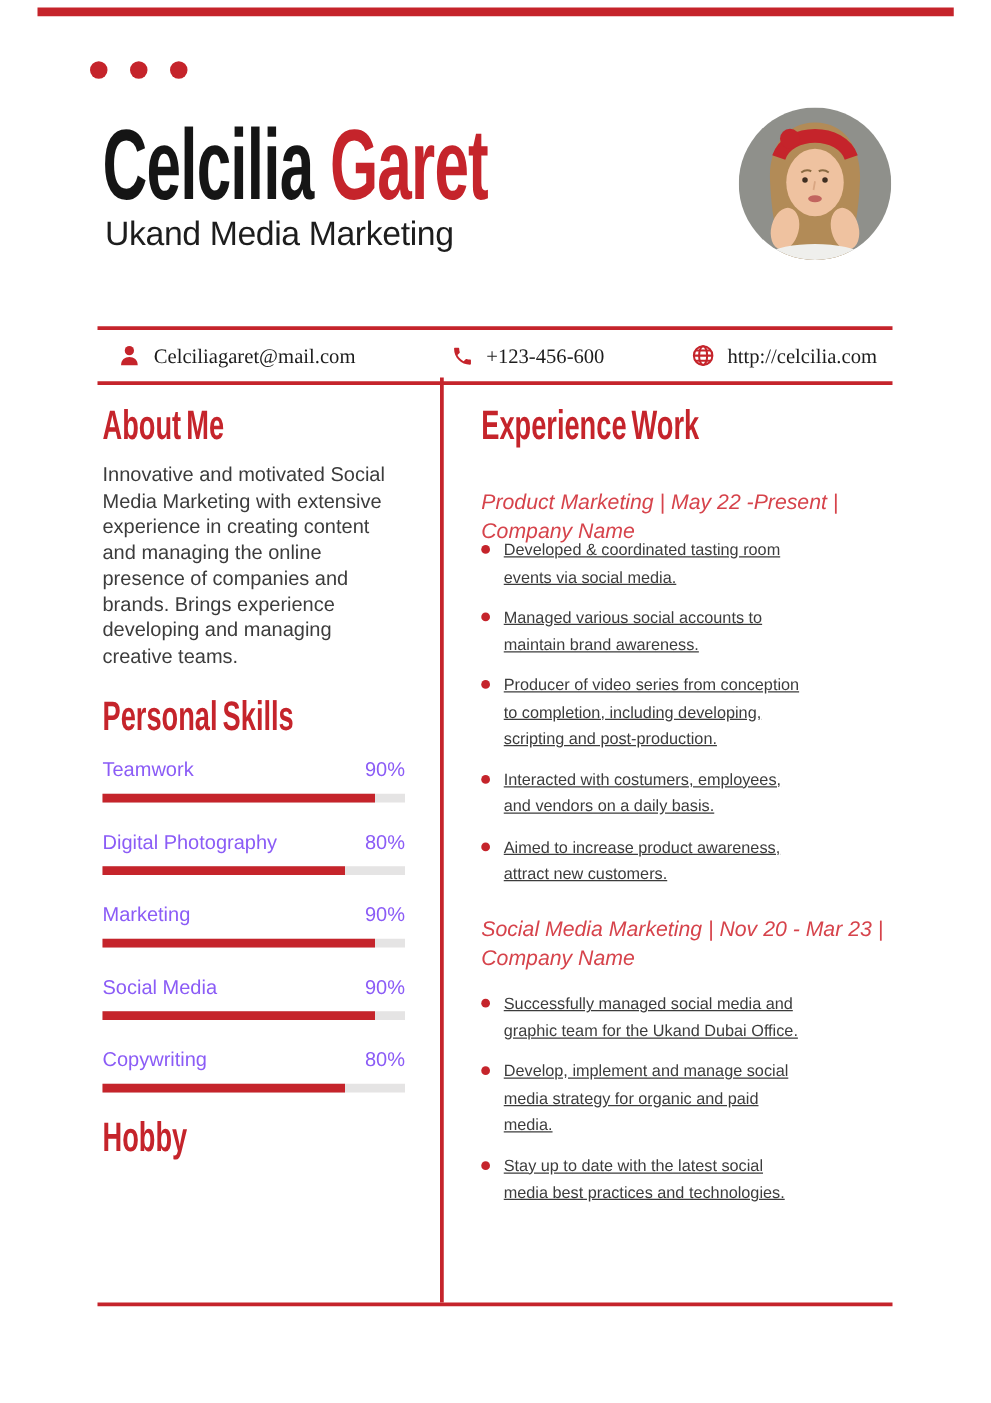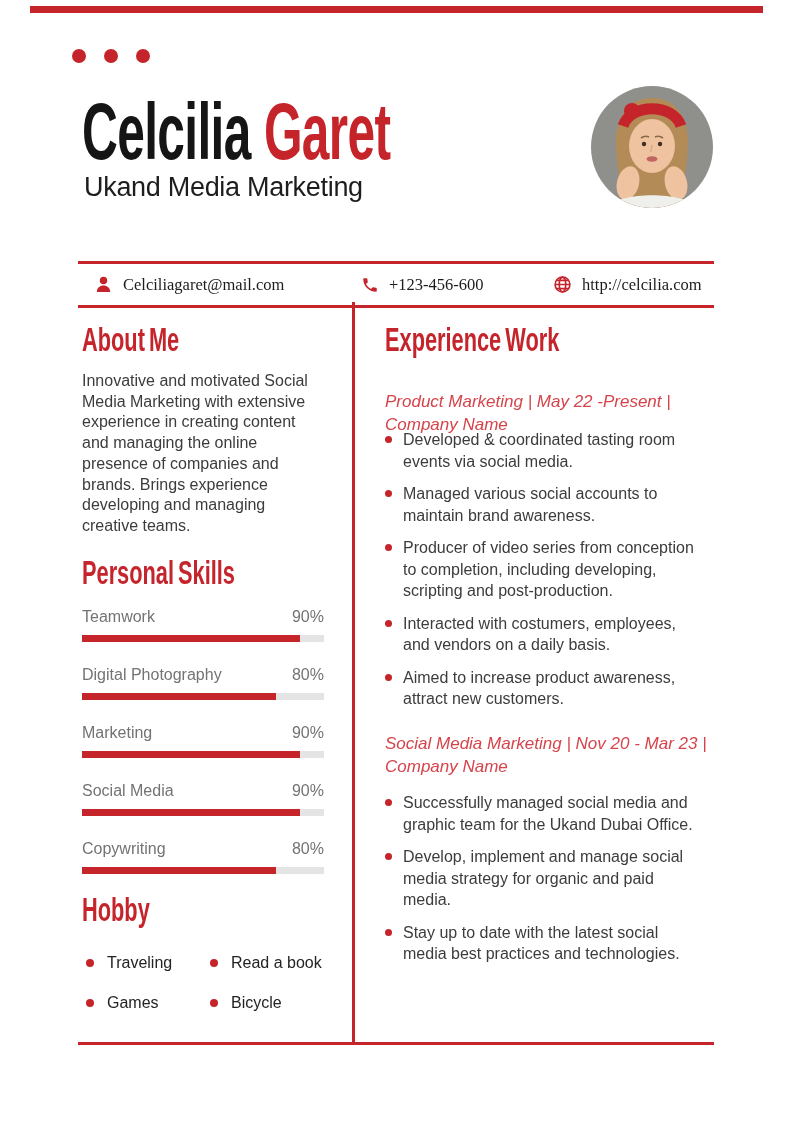--- a/index.html
+++ b/index.html
@@ -40,37 +40,37 @@
   .h-skills{left:82px;top:556px;}
   .h-hobby{left:82px;top:893px;}
   .h-exp{left:385px;top:323px;}
 
   .para{position:absolute;left:82px;top:371px;width:268px;font-size:16px;
         line-height:20.7px;color:var(--color-text);white-space:pre-line;}
 
   .skills{position:absolute;left:82px;top:606px;width:242px;}
   .skill{margin-bottom:22px;}
   .skill-row{display:flex;justify-content:space-between;font-size:16px;
-        color:#737373;line-height:22px;}
+        color:#8b5cf6;line-height:22px;}
   .track{margin-top:7px;height:7px;background:var(--color-track);}
   .fill{height:100%;background:var(--color-primary);}
 
   .hobby-grid{position:absolute;left:86px;top:952px;width:262px;display:grid;
         grid-template-columns:124px auto;row-gap:18px;}
   .hobby-item{display:flex;align-items:center;gap:13px;font-size:16px;
         color:#232323;line-height:22px;}
   .hdot{width:8px;height:8px;border-radius:50%;background:var(--color-primary);flex:none;}
 
   .jobtitle{position:absolute;left:385px;width:330px;font-size:17px;font-style:italic;
         color:var(--color-lightred);line-height:22.5px;white-space:pre-line;}
   .jt1{top:371px;margin-top:20px;} .jt2{top:733px;}
   .blist{position:absolute;left:385px;width:332px;}
   .bl1{top:429px;} .bl2{top:792px;}
-  .bitem{position:relative;padding-left:18px;margin-bottom:11px;font-size:16px;
-        line-height:21.5px;color:var(--color-text);white-space:pre-line;}
+  .bitem{position:relative;padding-left:18px;margin-bottom:11px;font-size:13px;
+        line-height:21.5px;color:var(--color-text);white-space:pre-line;text-decoration:underline;}
   .bdot{position:absolute;left:0;top:7px;width:7px;height:7px;border-radius:50%;
         background:var(--color-primary);}
 </style>
 </head>
 <body>
 
 <div class="page">
 
   <div class="topbar"></div>
 
@@ -191,38 +191,20 @@
         <span>Copywriting</span>
         <span>80%</span>
       </div>
       <div class="track">
           <div class="fill" style="width: 80%;"></div>
         </div>
     </div>
   </div>
 
   <div class="h2 h-hobby">Hobby</div>
-  <div class="hobby-grid">
-    <div class="hobby-item">
-      <span class="hdot"></span>
-      <span>Traveling</span>
-    </div>
-    <div class="hobby-item">
-      <span class="hdot"></span>
-      <span>Read a book</span>
-    </div>
-    <div class="hobby-item">
-      <span class="hdot"></span>
-      <span>Games</span>
-    </div>
-    <div class="hobby-item">
-      <span class="hdot"></span>
-      <span>Bicycle</span>
-    </div>
-  </div>
 
   <div class="h2 h-exp">Experience Work</div>
 
   <div class="jobtitle jt1">Product Marketing | May 22 -Present |
 Company Name</div>
   <div class="blist bl1">
     <div class="bitem"><span class="bdot"></span><span>Developed &amp; coordinated tasting room
 events via social media.</span></div>
     <div class="bitem"><span class="bdot"></span><span>Managed various social accounts to
 maintain brand awareness.</span></div>

